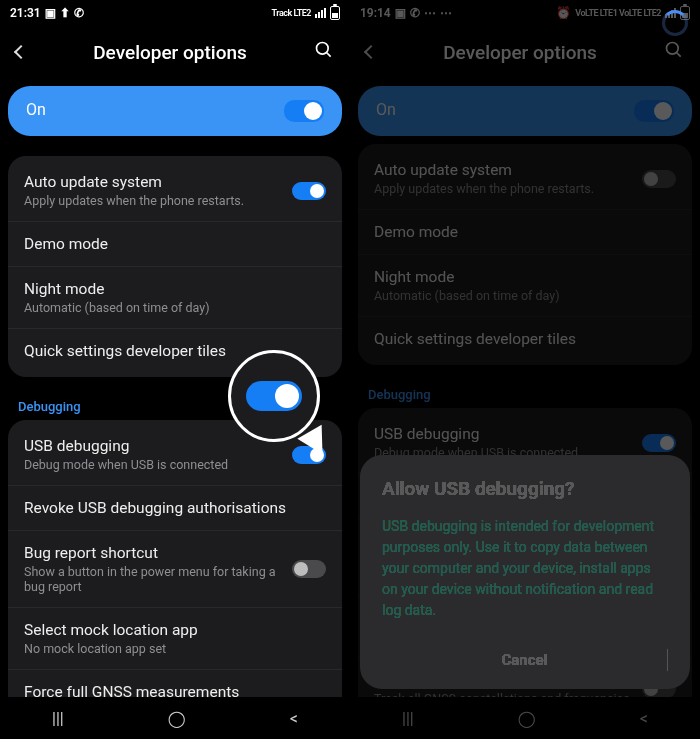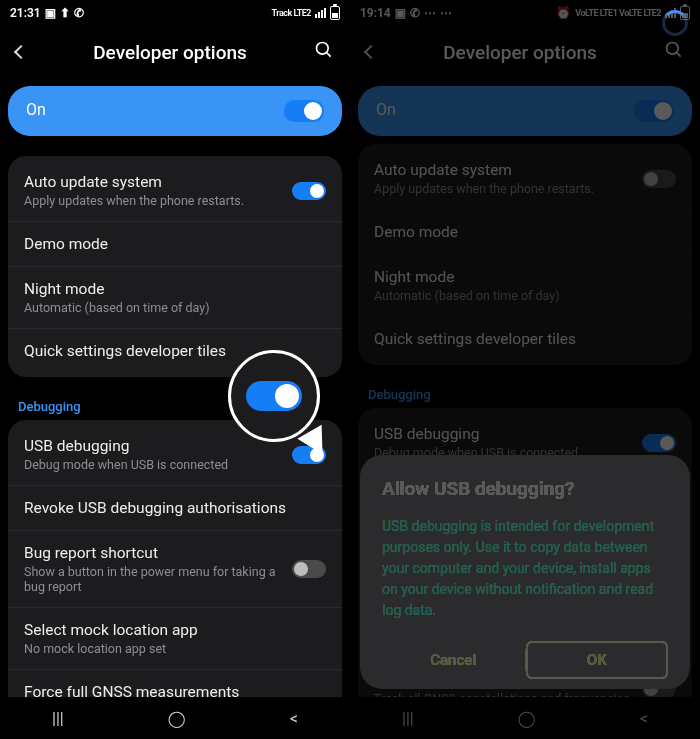--- a/index.html
+++ b/index.html
@@ -104,21 +104,21 @@
   }
 
   .dialog-layer {
     position:absolute; left:10px; right:10px; bottom:50px;
     background:#2b2b2d; border-radius:22px; padding:22px 22px 10px;
     z-index:30;
   }
   .dialog-layer .dlg-title { font-size:19px; font-weight:600; margin-bottom:16px;}
   .dialog-layer .dlg-body { font-size:14px; line-height:1.5; color:#22c55e; margin-bottom:20px;}
   .dlg-actions { display:flex; align-items:center; }
-  .dlg-btn { flex:1; text-align:center; padding:10px 4px; font-size:15px; font-weight:600; color:#fde047; border-radius:6px;}
+  .dlg-btn { flex:1; text-align:center; padding:10px 4px; font-size:15px; font-weight:600; color:#ffffff; border-radius:6px;}
   .dlg-sep { width:1px; height:22px; background:#555; }
   .dlg-btn.ok { outline:2px solid #7ac84b; outline-offset:-2px; border-radius:6px;}
 
   .chev-left { display:inline-block; width:10px; height:10px; border-left:2px solid #ddd; border-bottom:2px solid #ddd; transform:rotate(45deg);}
 </style>
 </head>
 <body>
 
 <div class="phone left">
   <div class="status-bar">
@@ -335,18 +335,17 @@
     <span class="nb">◯</span>
     <span class="nb">&lt;</span>
   </div>
 
   <div class="dialog-layer">
     <div class="dlg-title">Allow USB debugging?</div>
     <div class="dlg-body">USB debugging is intended for development purposes only. Use it to copy data between your computer and your device, install apps on your device without notification and read log data.</div>
     <div class="dlg-actions">
       <div class="dlg-btn">Cancel</div>
       <div class="dlg-sep"></div>
-      <div class="dlg-btn ok">OK</div>
     </div>
   </div>
 </div>
 
 <div class="spinner" style="left:662px; top:10px; position:absolute;"></div>
 
 </body></html>

